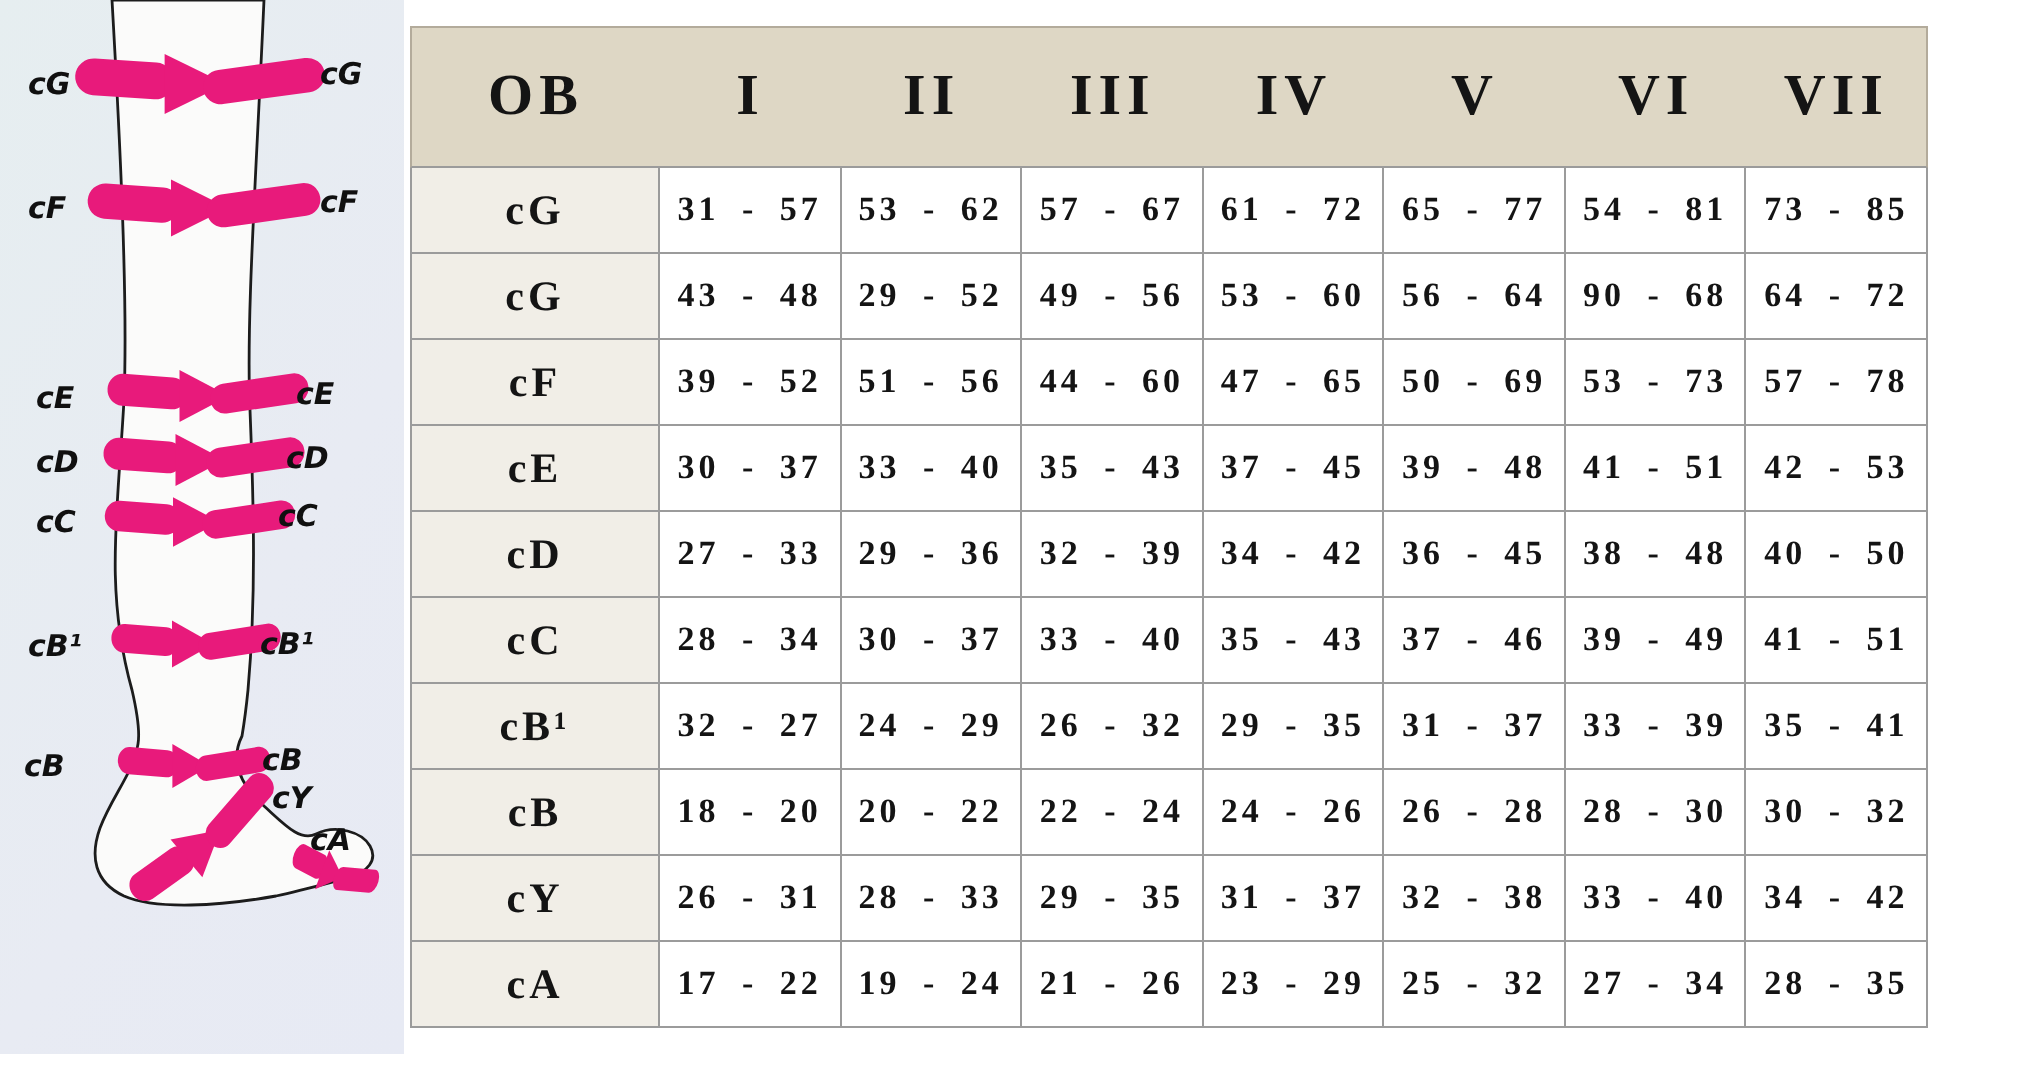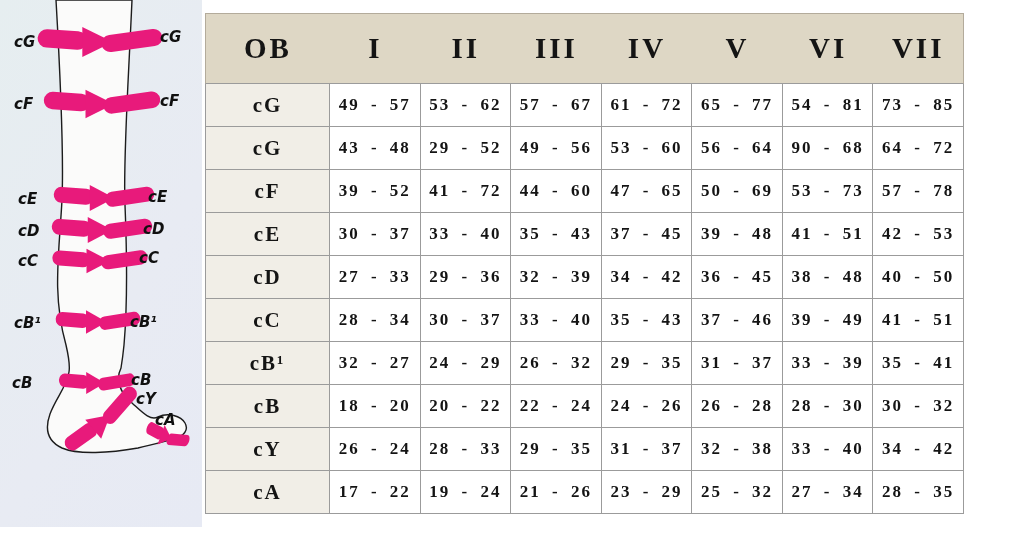--- a/index.html
+++ b/index.html
@@ -160,42 +160,42 @@
           <th>III</th>
           <th>IV</th>
           <th>V</th>
           <th>VI</th>
           <th>VII</th>
         </tr>
       </thead>
       <tbody>
         <tr>
           <th>cG</th>
-          <td>49 - 57</td>
+          <td>31 - 57</td>
           <td>53 - 62</td>
           <td>57 - 67</td>
           <td>61 - 72</td>
           <td>65 - 77</td>
           <td>54 - 81</td>
           <td>73 - 85</td>
         </tr>
         <tr>
           <th>cG</th>
           <td>43 - 48</td>
           <td>29 - 52</td>
           <td>49 - 56</td>
           <td>53 - 60</td>
           <td>56 - 64</td>
           <td>90 - 68</td>
           <td>64 - 72</td>
         </tr>
         <tr>
           <th>cF</th>
           <td>39 - 52</td>
-          <td>41 - 72</td>
+          <td>51 - 56</td>
           <td>44 - 60</td>
           <td>47 - 65</td>
           <td>50 - 69</td>
           <td>53 - 73</td>
           <td>57 - 78</td>
         </tr>
         <tr>
           <th>cE</th>
           <td>30 - 37</td>
           <td>33 - 40</td>
@@ -240,21 +240,21 @@
           <td>18 - 20</td>
           <td>20 - 22</td>
           <td>22 - 24</td>
           <td>24 - 26</td>
           <td>26 - 28</td>
           <td>28 - 30</td>
           <td>30 - 32</td>
         </tr>
         <tr>
           <th>cY</th>
-          <td>26 - 24</td>
+          <td>26 - 31</td>
           <td>28 - 33</td>
           <td>29 - 35</td>
           <td>31 - 37</td>
           <td>32 - 38</td>
           <td>33 - 40</td>
           <td>34 - 42</td>
         </tr>
         <tr>
           <th>cA</th>
           <td>17 - 22</td>

